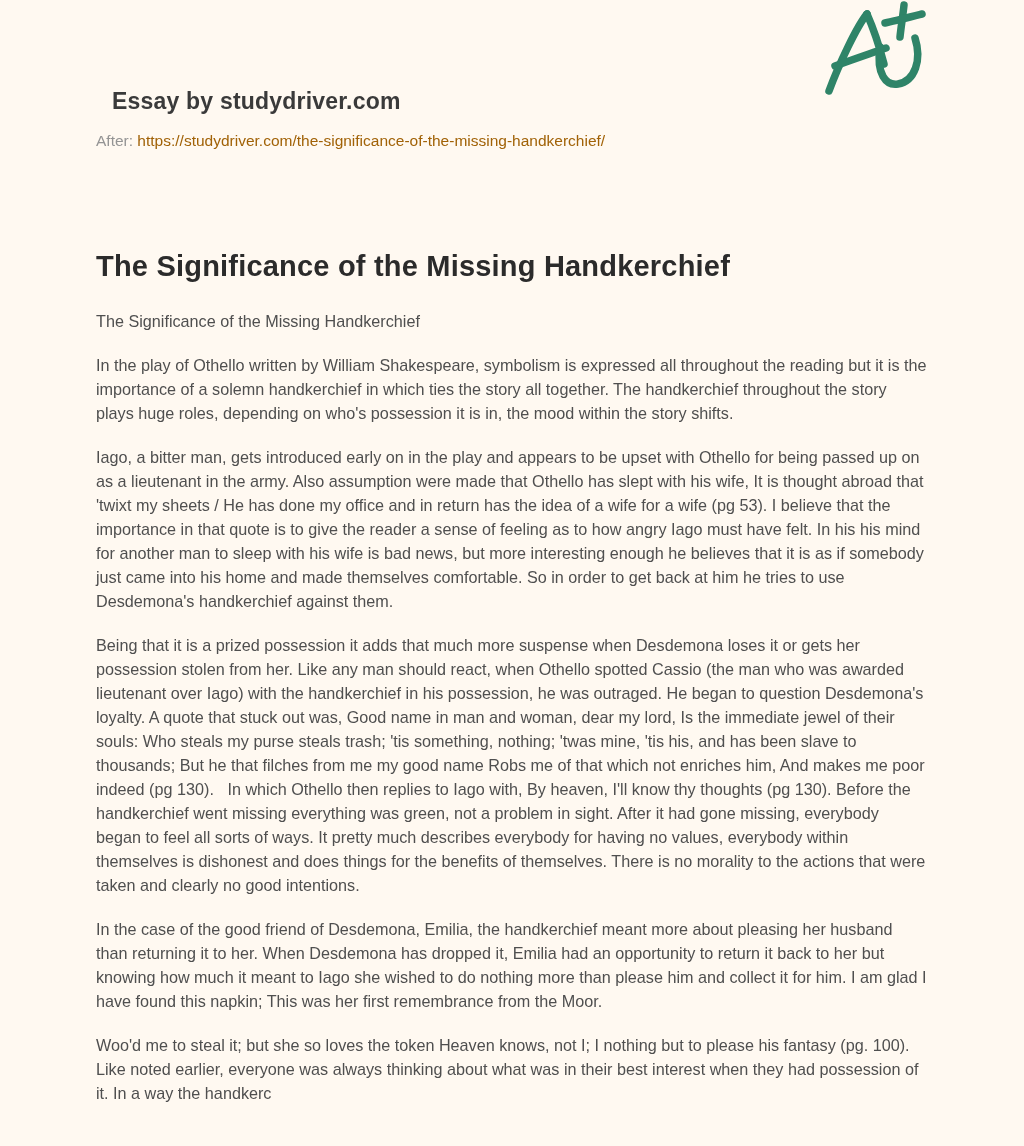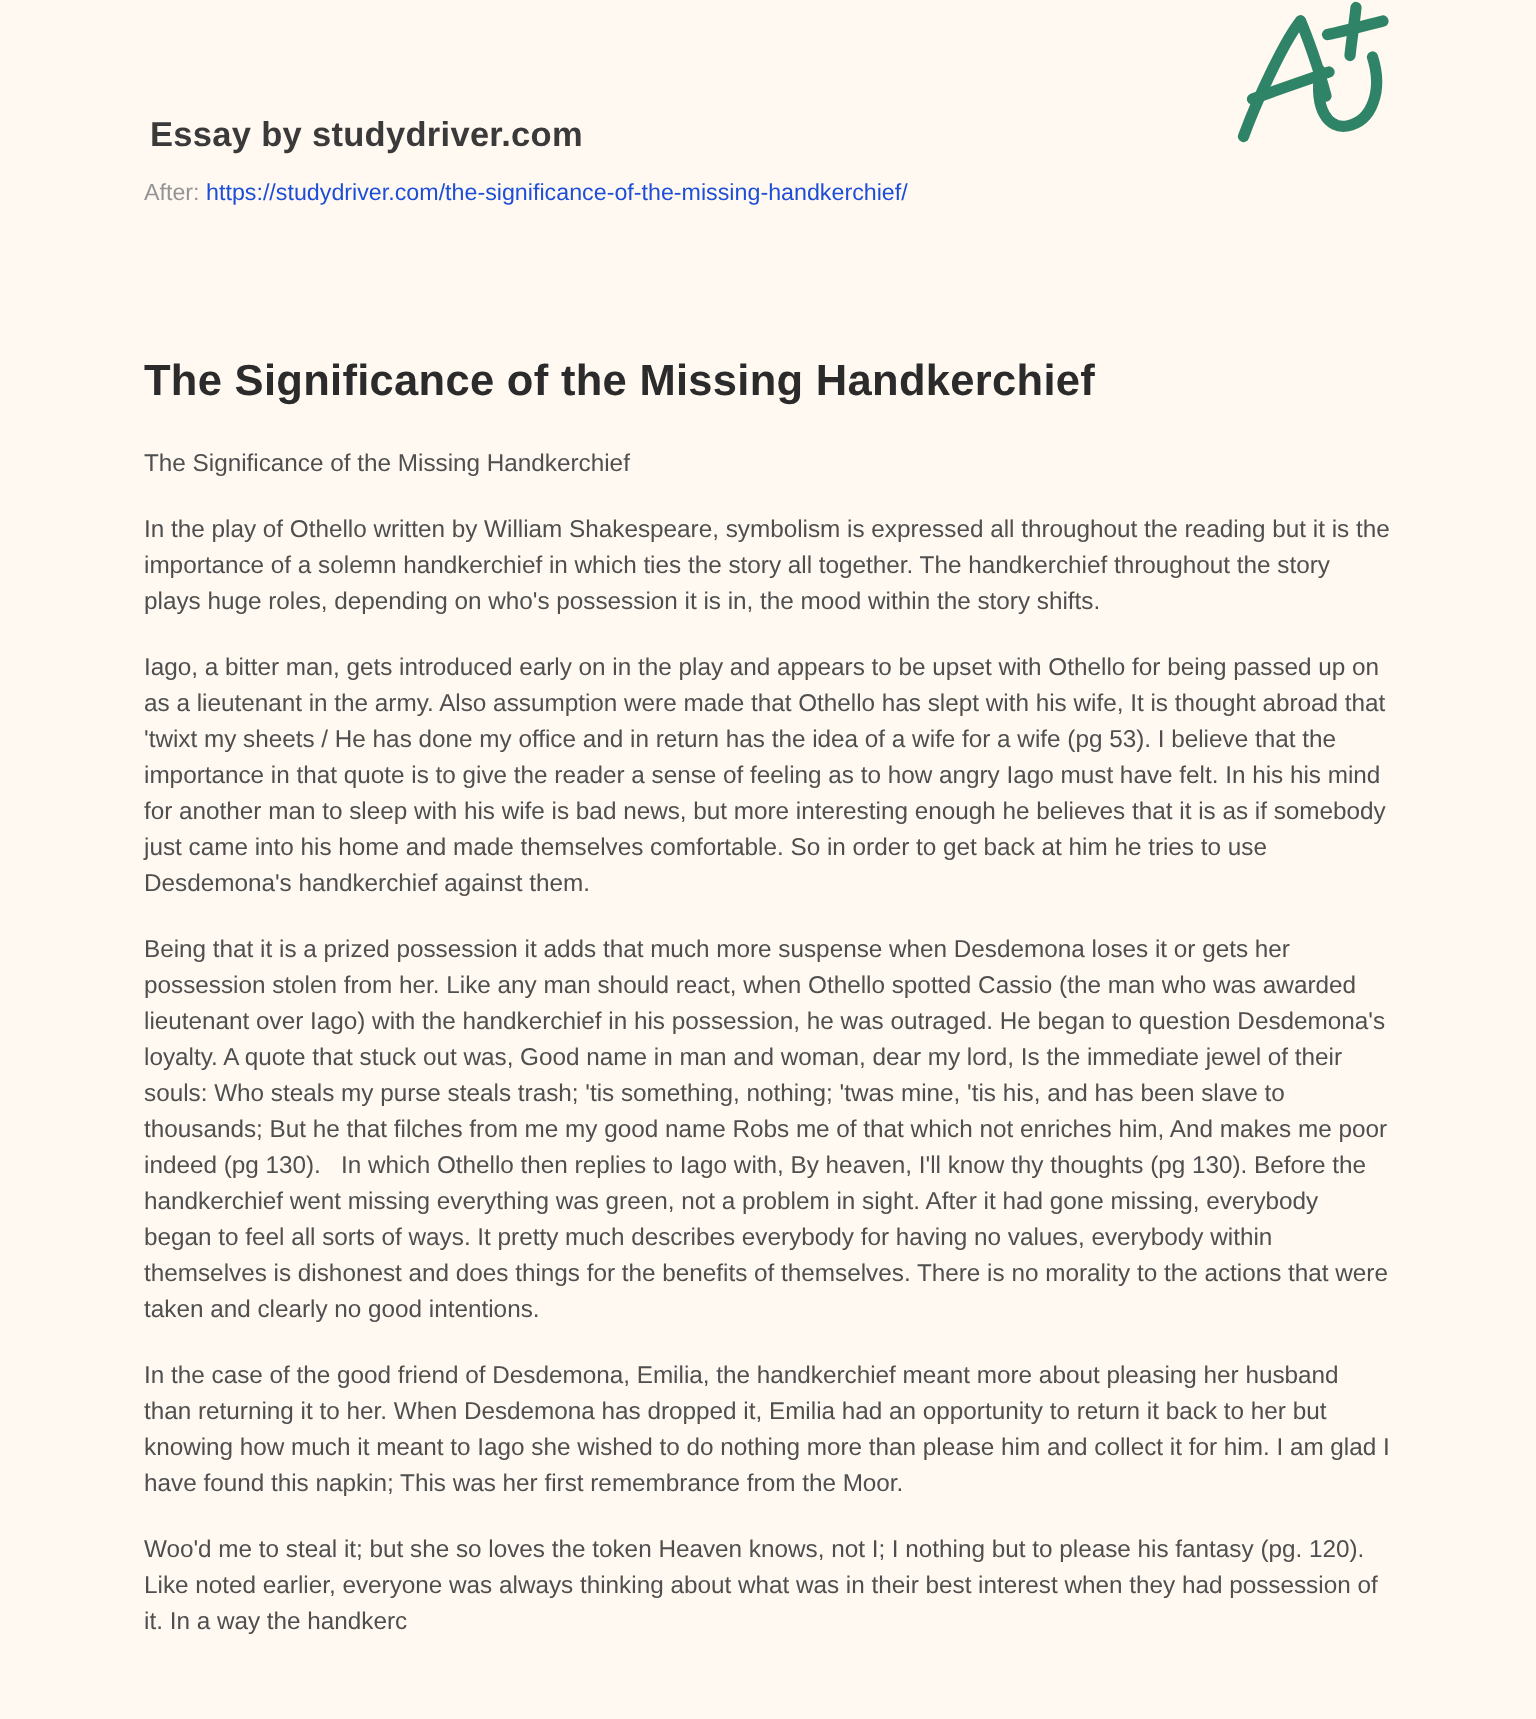--- a/index.html
+++ b/index.html
@@ -13,33 +13,33 @@
     font-family: "Liberation Sans", sans-serif;
     overflow: hidden;
   }
   .page {
     position: relative;
     width: 832px;
     margin: 0 auto;
     padding-top: 72px;
   }
   .essay-by {
-    margin: 4px;
+    margin: 16px;
     font-size: 23px;
     font-weight: 700;
     color: #3a3a3a;
     letter-spacing: 0.2px;
   }
   .source-line {
     margin-top: 17px;
     font-size: 15.5px;
     color: #949494;
   }
   .source-line a {
-    color: #1d4ed8;
+    color: #a16207;
     text-decoration: none;
   }
   .logo {
     position: absolute;
     top: 0;
     right: -8px;
     width: 114px;
     height: 96px;
   }
   .doc-title {
@@ -95,16 +95,16 @@
   </div>
 
   <h2 class="doc-title">The Significance of the Missing Handkerchief</h2>
 
   <div class="essay-body">
       <p class="para">The Significance of the Missing Handkerchief</p>
       <p class="para">In the play of Othello written by William Shakespeare, symbolism is expressed all throughout the reading but it is the importance of a solemn handkerchief in which ties the story all together. The handkerchief throughout the story plays huge roles, depending on who's possession it is in, the mood within the story shifts.</p>
       <p class="para">Iago, a bitter man, gets introduced early on in the play and appears to be upset with Othello for being passed up on as a lieutenant in the army. Also assumption were made that Othello has slept with his wife, It is thought abroad that 'twixt my sheets / He has done my office and in return has the idea of a wife for a wife (pg 53). I believe that the importance in that quote is to give the reader a sense of feeling as to how angry Iago must have felt. In his his mind for another man to sleep with his wife is bad news, but more interesting enough he believes that it is as if somebody just came into his home and made themselves comfortable. So in order to get back at him he tries to use Desdemona's handkerchief against them.</p>
       <p class="para">Being that it is a prized possession it adds that much more suspense when Desdemona loses it or gets her possession stolen from her. Like any man should react, when Othello spotted Cassio (the man who was awarded lieutenant over Iago) with the handkerchief in his possession, he was outraged. He began to question Desdemona's loyalty. A quote that stuck out was, Good name in man and woman, dear my lord, Is the immediate jewel of their souls: Who steals my purse steals trash; 'tis something, nothing; 'twas mine, 'tis his, and has been slave to thousands; But he that filches from me my good name Robs me of that which not enriches him, And makes me poor indeed (pg 130).   In which Othello then replies to Iago with, By heaven, I'll know thy thoughts (pg 130). Before the handkerchief went missing everything was green, not a problem in sight. After it had gone missing, everybody began to feel all sorts of ways. It pretty much describes everybody for having no values, everybody within themselves is dishonest and does things for the benefits of themselves. There is no morality to the actions that were taken and clearly no good intentions.</p>
       <p class="para">In the case of the good friend of Desdemona, Emilia, the handkerchief meant more about pleasing her husband than returning it to her. When Desdemona has dropped it, Emilia had an opportunity to return it back to her but knowing how much it meant to Iago she wished to do nothing more than please him and collect it for him. I am glad I have found this napkin; This was her first remembrance from the Moor.</p>
-      <p class="para">Woo'd me to steal it; but she so loves the token Heaven knows, not I; I nothing but to please his fantasy (pg. 120). Like noted earlier, everyone was always thinking about what was in their best interest when they had possession of it. In a way the handkerc</p>
+      <p class="para">Woo'd me to steal it; but she so loves the token Heaven knows, not I; I nothing but to please his fantasy (pg. 100). Like noted earlier, everyone was always thinking about what was in their best interest when they had possession of it. In a way the handkerc</p>
     </div>
 
 </div>
 
 </body></html>

